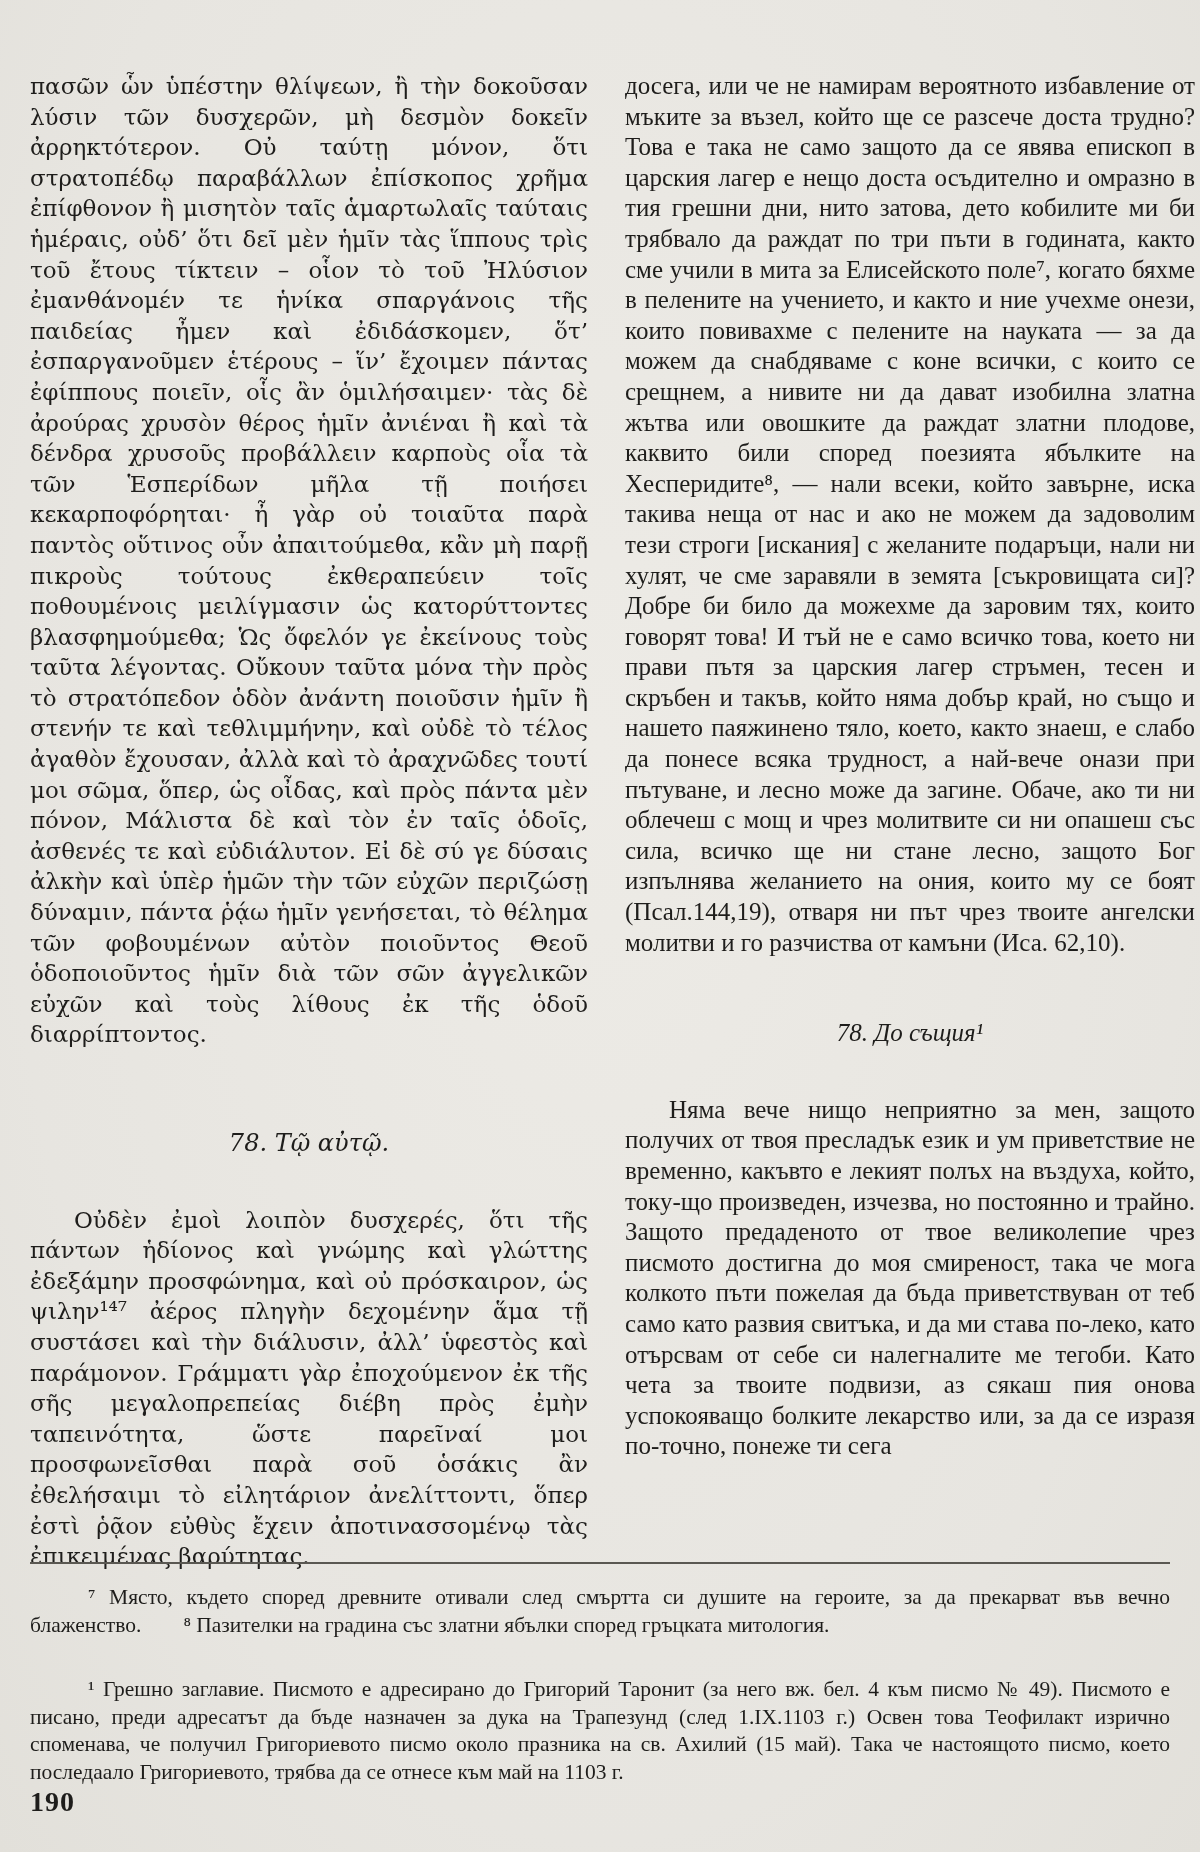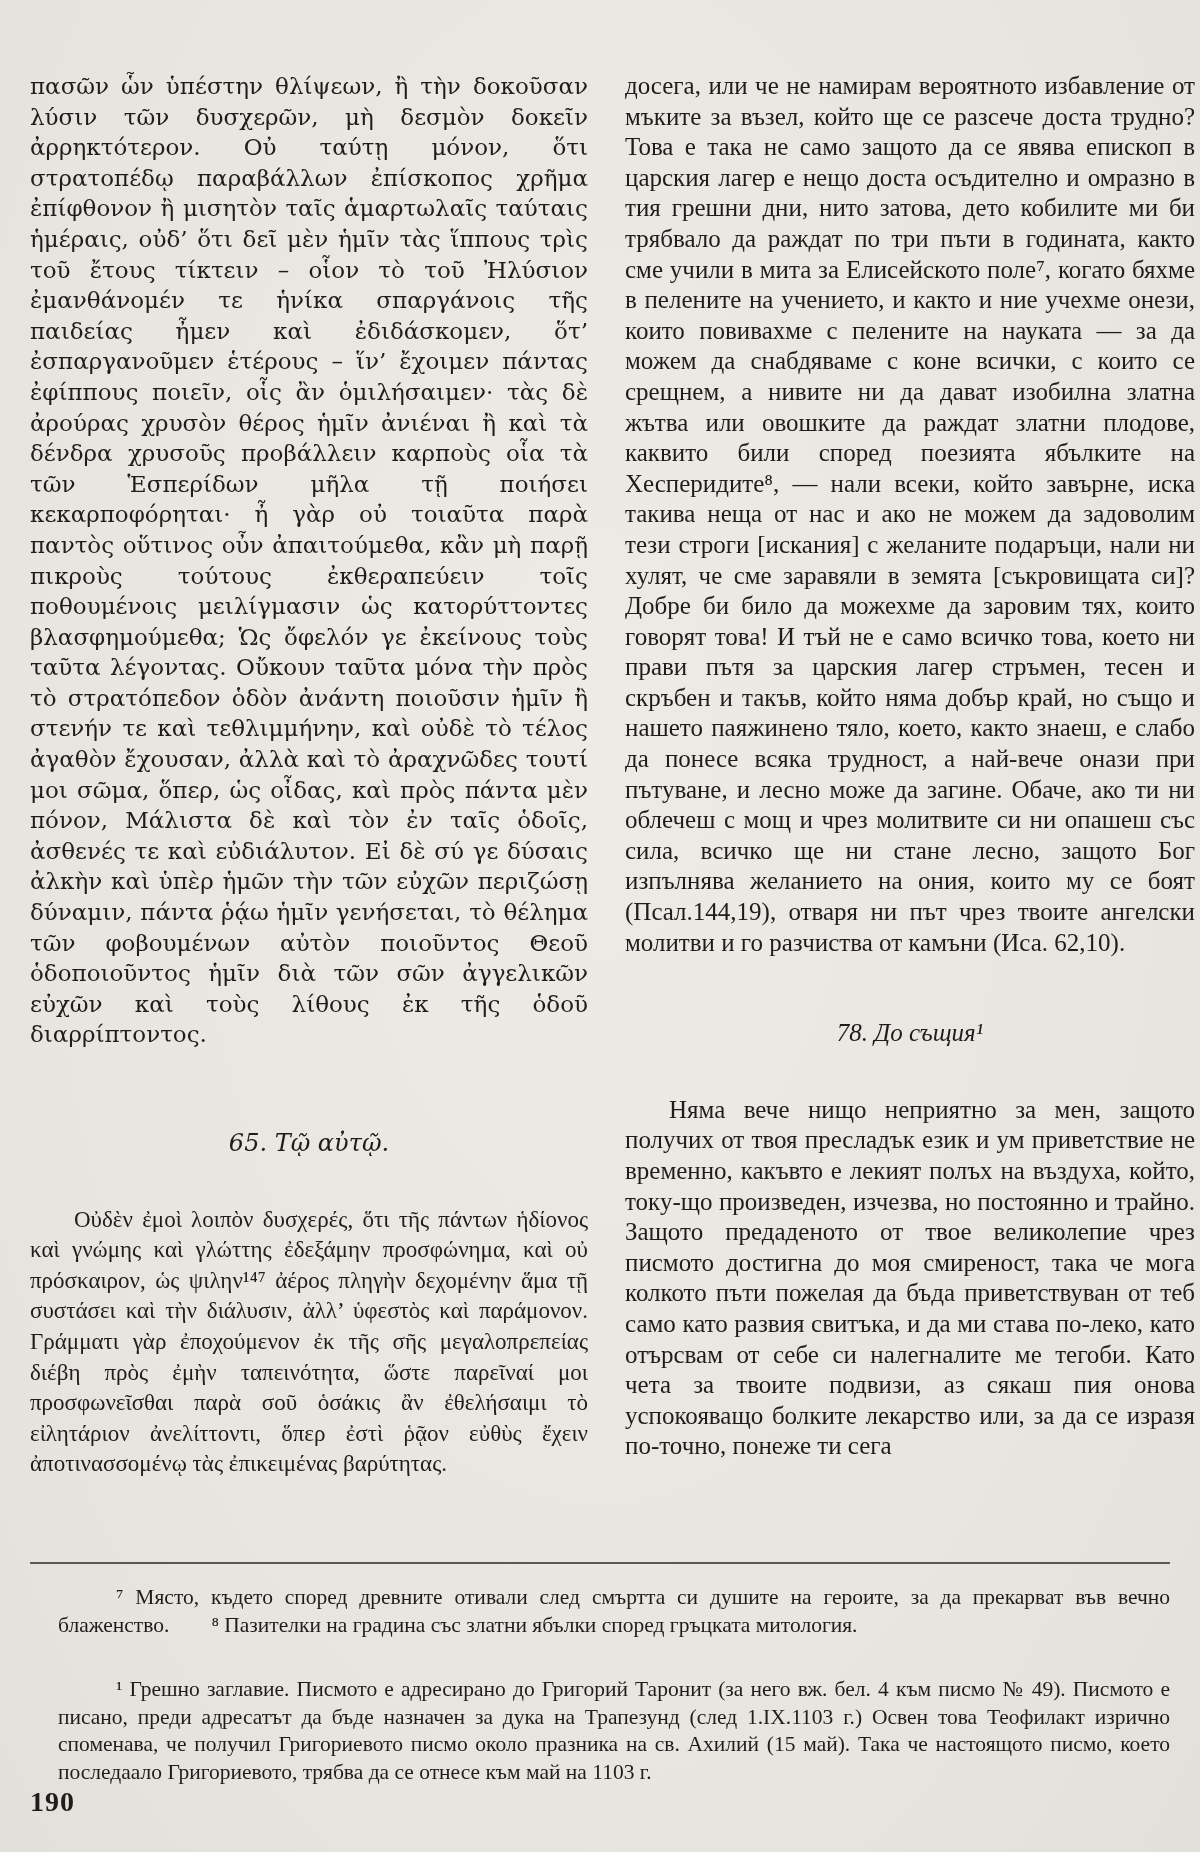--- a/index.html
+++ b/index.html
@@ -36,21 +36,21 @@
     line-height: 30.6px;
     text-align: justify;
   }
   .bulg {
     font-family: "Liberation Serif", "DejaVu Serif", serif;
     font-size: 25px;
     line-height: 30.6px;
     text-align: justify;
   }
   p { margin: 0; }
-  .para-indent { text-indent: 44px; font-family: Liberation Serif, serif; }
+  .para-indent { text-indent: 44px; }
   .section-heading {
     text-align: center;
     font-style: italic;
     font-weight: normal;
     font-size: 24px;
     margin: 78px 0 46px 0;
   }
   .col-right .section-heading {
     margin: 60px 0 46px 0;
     font-size: 25px;
@@ -67,38 +67,38 @@
     position: absolute;
     left: 30px;
     width: 1140px;
     font-family: "Liberation Serif", "DejaVu Serif", serif;
     font-size: 21.5px;
     line-height: 27.5px;
     text-align: justify;
   }
   .footnotes-translation { top: 1584px; }
   .footnotes-commentary { top: 1676px; }
-  .footnotes .fn-indent { text-indent: 58px; margin-left: 28px; }
+  .footnotes .fn-indent { text-indent: 58px; }
   .fn-8 { margin-left: 42px; }
   .page-number {
     position: absolute;
     left: 30px;
     top: 1786px;
     font-family: "Liberation Serif", "DejaVu Serif", serif;
     font-size: 28px;
     font-weight: bold;
     letter-spacing: 1px;
   }
 </style>
 </head>
 <body>
 
 <div class="col col-left greek">
   <p>πασῶν ὧν ὑπέστην θλίψεων, ἢ τὴν δοκοῦσαν λύσιν τῶν δυσχερῶν, μὴ δεσμὸν δοκεῖν ἀρρηκτότερον. Οὐ ταύτῃ μόνον, ὅτι στρατοπέδῳ παραβάλλων ἐπίσκοπος χρῆμα ἐπίφθονον ἢ μισητὸν ταῖς ἁμαρτωλαῖς ταύταις ἡμέραις, οὐδ’ ὅτι δεῖ μὲν ἡμῖν τὰς ἵππους τρὶς τοῦ ἔτους τίκτειν – οἷον τὸ τοῦ Ἠλύσιον ἐμανθάνομέν τε ἡνίκα σπαργάνοις τῆς παιδείας ἦμεν καὶ ἐδιδάσκομεν, ὅτ’ ἐσπαργανοῦμεν ἑτέρους – ἵν’ ἔχοιμεν πάντας ἐφίππους ποιεῖν, οἷς ἂν ὁμιλήσαιμεν· τὰς δὲ ἀρούρας χρυσὸν θέρος ἡμῖν ἀνιέναι ἢ καὶ τὰ δένδρα χρυσοῦς προβάλλειν καρποὺς οἷα τὰ τῶν Ἑσπερίδων μῆλα τῇ ποιήσει κεκαρποφόρηται· ἦ γὰρ οὐ τοιαῦτα παρὰ παντὸς οὕτινος οὖν ἀπαιτούμεθα, κἂν μὴ παρῇ πικροὺς τούτους ἐκθεραπεύειν τοῖς ποθουμένοις μειλίγμασιν ὡς κατορύττοντες βλασφημούμεθα; Ὡς ὄφελόν γε ἐκείνους τοὺς ταῦτα λέγοντας. Οὔκουν ταῦτα μόνα τὴν πρὸς τὸ στρατόπεδον ὁδὸν ἀνάντη ποιοῦσιν ἡμῖν ἢ στενήν τε καὶ τεθλιμμήνην, καὶ οὐδὲ τὸ τέλος ἀγαθὸν ἔχουσαν, ἀλλὰ καὶ τὸ ἀραχνῶδες τουτί μοι σῶμα, ὅπερ, ὡς οἶδας, καὶ πρὸς πάντα μὲν πόνον, Μάλιστα δὲ καὶ τὸν ἐν ταῖς ὁδοῖς, ἀσθενές τε καὶ εὐδιάλυτον. Εἰ δὲ σύ γε δύσαις ἀλκὴν καὶ ὑπὲρ ἡμῶν τὴν τῶν εὐχῶν περιζώσῃ δύναμιν, πάντα ῥᾴω ἡμῖν γενήσεται, τὸ θέλημα τῶν φοβουμένων αὐτὸν ποιοῦντος Θεοῦ ὁδοποιοῦντος ἡμῖν διὰ τῶν σῶν ἀγγελικῶν εὐχῶν καὶ τοὺς λίθους ἐκ τῆς ὁδοῦ διαρρίπτοντος.</p>
-  <h2 class="section-heading">65. Τῷ αὐτῷ.</h2>
+  <h2 class="section-heading">78. Τῷ αὐτῷ.</h2>
   <p class="para-indent">Οὐδὲν ἐμοὶ λοιπὸν δυσχερές, ὅτι τῆς πάντων ἡδίονος καὶ γνώμης καὶ γλώττης ἐδεξάμην προσφώνημα, καὶ οὐ πρόσκαιρον, ὡς ψιλην¹⁴⁷ ἀέρος πληγὴν δεχομένην ἅμα τῇ συστάσει καὶ τὴν διάλυσιν, ἀλλ’ ὑφεστὸς καὶ παράμονον. Γράμματι γὰρ ἐποχούμενον ἐκ τῆς σῆς μεγαλοπρεπείας διέβη πρὸς ἐμὴν ταπεινότητα, ὥστε παρεῖναί μοι προσφωνεῖσθαι παρὰ σοῦ ὁσάκις ἂν ἐθελήσαιμι τὸ εἰλητάριον ἀνελίττοντι, ὅπερ ἐστὶ ῥᾷον εὐθὺς ἔχειν ἀποτινασσομένῳ τὰς ἐπικειμένας βαρύτητας.</p>
 
 </div>
 
 <div class="col col-right bulg">
   <p>досега, или че не намирам вероятното избавление от мъките за възел, който ще се разсече доста трудно? Това е така не само защото да се явява епископ в царския лагер е нещо доста осъдително и омразно в тия грешни дни, нито затова, дето кобилите ми би трябвало да раждат по три пъти в годината, както сме учили в мита за Елисейското поле⁷, когато бяхме в пелените на учението, и както и ние учехме онези, които повивахме с пелените на науката — за да можем да снабдяваме с коне всички, с които се срещнем, а нивите ни да дават изобилна златна жътва или овошките да раждат златни плодове, каквито били според поезията ябълките на Хесперидите⁸, — нали всеки, който завърне, иска такива неща от нас и ако не можем да задоволим тези строги [искания] с желаните подаръци, нали ни хулят, че сме заравяли в земята [съкровищата си]? Добре би било да можехме да заровим тях, които говорят това! И тъй не е само всичко това, което ни прави пътя за царския лагер стръмен, тесен и скръбен и такъв, който няма добър край, но също и нашето паяжинено тяло, което, както знаеш, е слабо да понесе всяка трудност, а най-вече онази при пътуване, и лесно може да загине. Обаче, ако ти ни облечеш с мощ и чрез молитвите си ни опашеш със сила, всичко ще ни стане лесно, защото Бог изпълнява желанието на ония, които му се боят (Псал.144,19), отваря ни път чрез твоите ангелски молитви и го разчиства от камъни (Иса. 62,10).</p>
   <h2 class="section-heading">78. До същия¹</h2>
   <p class="para-indent">Няма вече нищо неприятно за мен, защото получих от твоя пресладък език и ум приветствие не временно, какъвто е лекият полъх на въздуха, който, току-що произведен, изчезва, но постоянно и трайно. Защото предаденото от твое великолепие чрез писмото достигна до моя смиреност, така че мога колкото пъти пожелая да бъда приветствуван от теб само като развия свитъка, и да ми става по-леко, като отърсвам от себе си налегналите ме тегоби. Като чета за твоите подвизи, аз сякаш пия онова успокояващо болките лекарство или, за да се изразя по-точно, понеже ти сега</p>
 </div>
 

